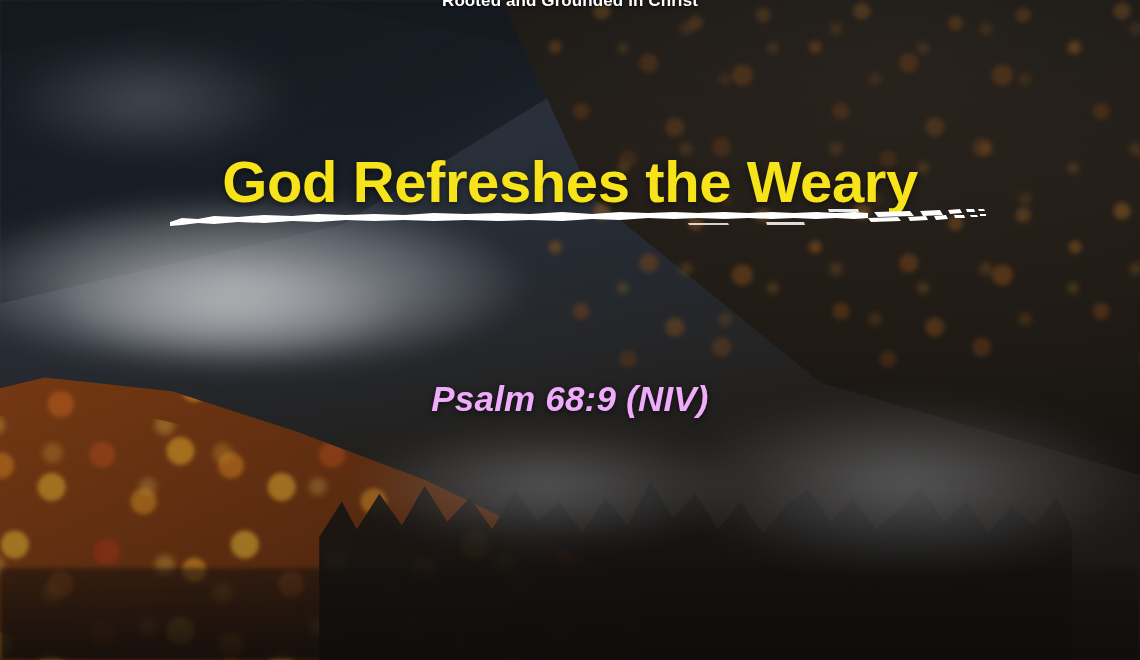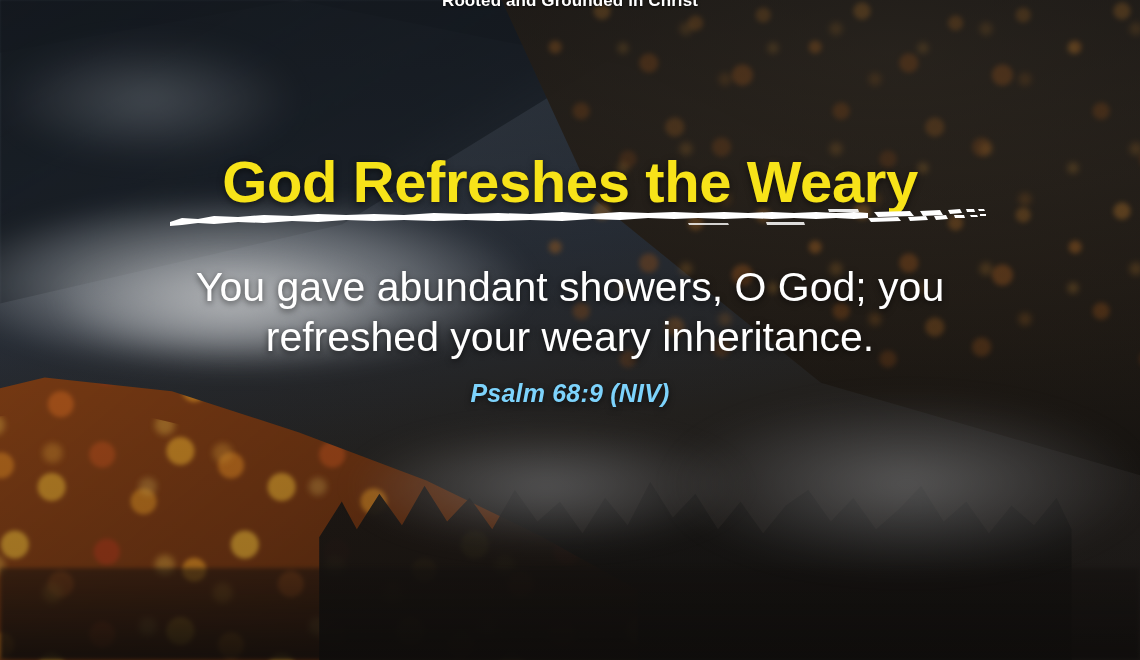--- a/index.html
+++ b/index.html
@@ -225,24 +225,24 @@
     color: #ffffff;
     text-shadow: 0 2px 6px rgba(0,0,0,.6);
   }
   .verse-line { display: block; white-space: nowrap; }
 
   .citation {
     position: absolute;
     top: 379px;
     left: 0;
     right: 0;
-    font-size: 25px;
+    font-size: 35px;
     font-weight: 700;
     font-style: italic;
-    color: #7dd3fc;
+    color: #f0abfc;
     letter-spacing: .2px;
     text-shadow: 0 2px 6px rgba(0,0,0,.6);
     white-space: nowrap;
   }
 </style>
 </head>
 <body>
 
 <div id="stage">
 
@@ -289,20 +289,16 @@
         <path fill="#ffffff" d="M786,9 L796,9 L797,12 L787,12 Z"></path>
         <path fill="#ffffff" d="M810,3 L816,3 L817,5 L811,5 Z"></path>
         <path fill="#ffffff" d="M802,9 L809,9 L810,11 L803,11 Z"></path>
         <path fill="#ffffff" d="M812,8 L818,8 L818,10 L812,10 Z"></path>
         <path fill="#ffffff" opacity=".9" d="M660,3 L690,3 L691,6 L661,6 Z"></path>
         <path fill="#ffffff" opacity=".85" d="M598,16 L636,16 L637,19 L599,19 Z"></path>
         <path fill="#ffffff" opacity=".8" d="M520,17 L560,17 L561,19 L521,19 Z"></path>
       </svg>
     </div>
 
-    <div class="verse">
-      <span class="verse-line">You gave abundant showers, O God; you</span>
-      <span class="verse-line">refreshed your weary inheritance.</span>
-    </div>
 
     <div class="citation">Psalm 68:9 (NIV)</div>
   </div>
 </div>
 
 </body></html>

